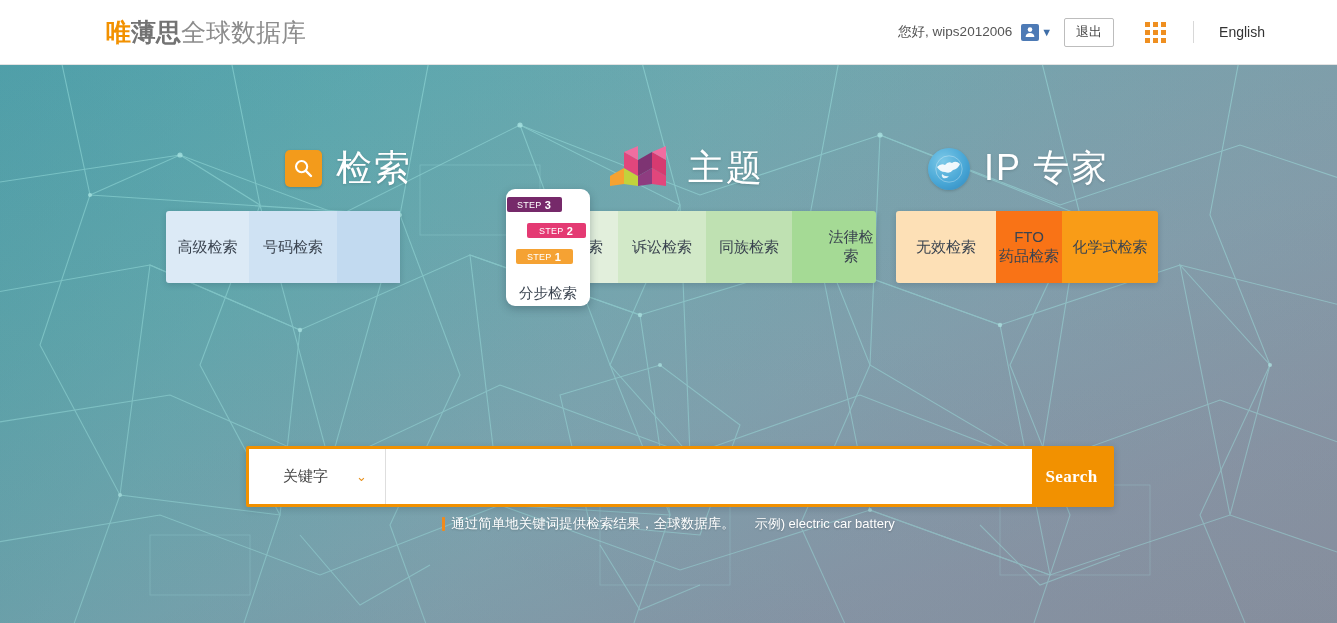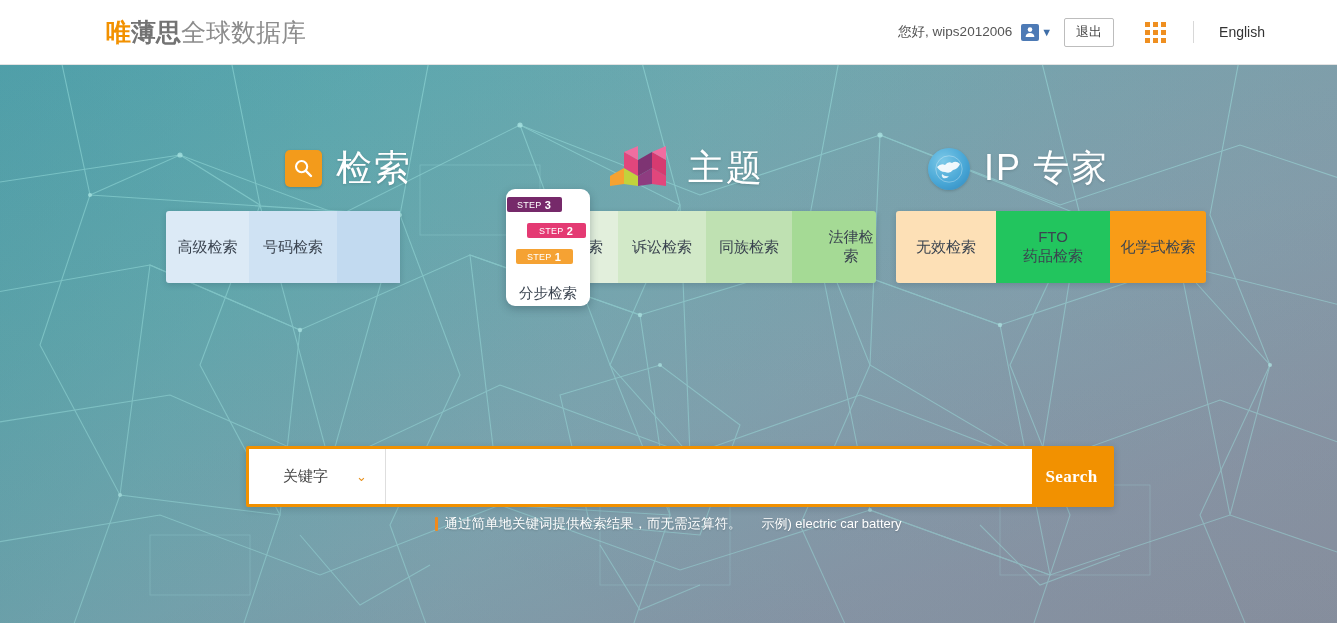--- a/index.html
+++ b/index.html
@@ -152,21 +152,21 @@
   .cell-b2 { width: 88px; background: #cfe2f3; }
   .cell-b3 { width: 63px; background: #c2daf0; }
   .cell-b4 { width: 84px; background: #9fc6e8; }
 
   .cell-g1 { width: 90px; background: #e2efdc; }
   .cell-g2 { width: 88px; background: #d2e9c8; }
   .cell-g3 { width: 86px; background: #bfe1b2; }
   .cell-g4 { width: 84px; background: #a5da95; padding-left: 34px; }
 
   .cell-o1 { width: 100px; background: #fde0b6; }
-  .cell-o2 { width: 114px;  background: #22c55e; }
+  .cell-o2 { width: 66px;  background: #f97316; }
   .cell-o3 { width: 96px;  background: #f99c17; }
 
   
   .step-card {
     position: absolute; left: 340px; top: -22px;
     width: 84px; height: 117px;
     background: #ffffff; border-radius: 9px;
     box-shadow: 0 3px 9px rgba(25,45,60,.30);
     display: flex; flex-direction: column; align-items: center;
     padding-top: 8px;
@@ -421,18 +421,18 @@
       <div class="sb-select">
         <span class="sel-text">关键字</span>
         <span class="sel-chev">⌄</span>
       </div>
       <input class="sb-input" type="text" placeholder="" style="">
       <button class="sb-btn">Search</button>
     </div>
 
     <div class="hint">
       <span class="hint-mark"></span>
-      <span class="hint-main">通过简单地关键词提供检索结果，而无需运算符。</span>
+      <span class="hint-main">通过简单地关键词提供检索结果，全球数据库。</span>
       <span class="hint-ex">示例) electric car battery</span>
     </div>
 
   </div>
 </div>
 
 </body></html>

